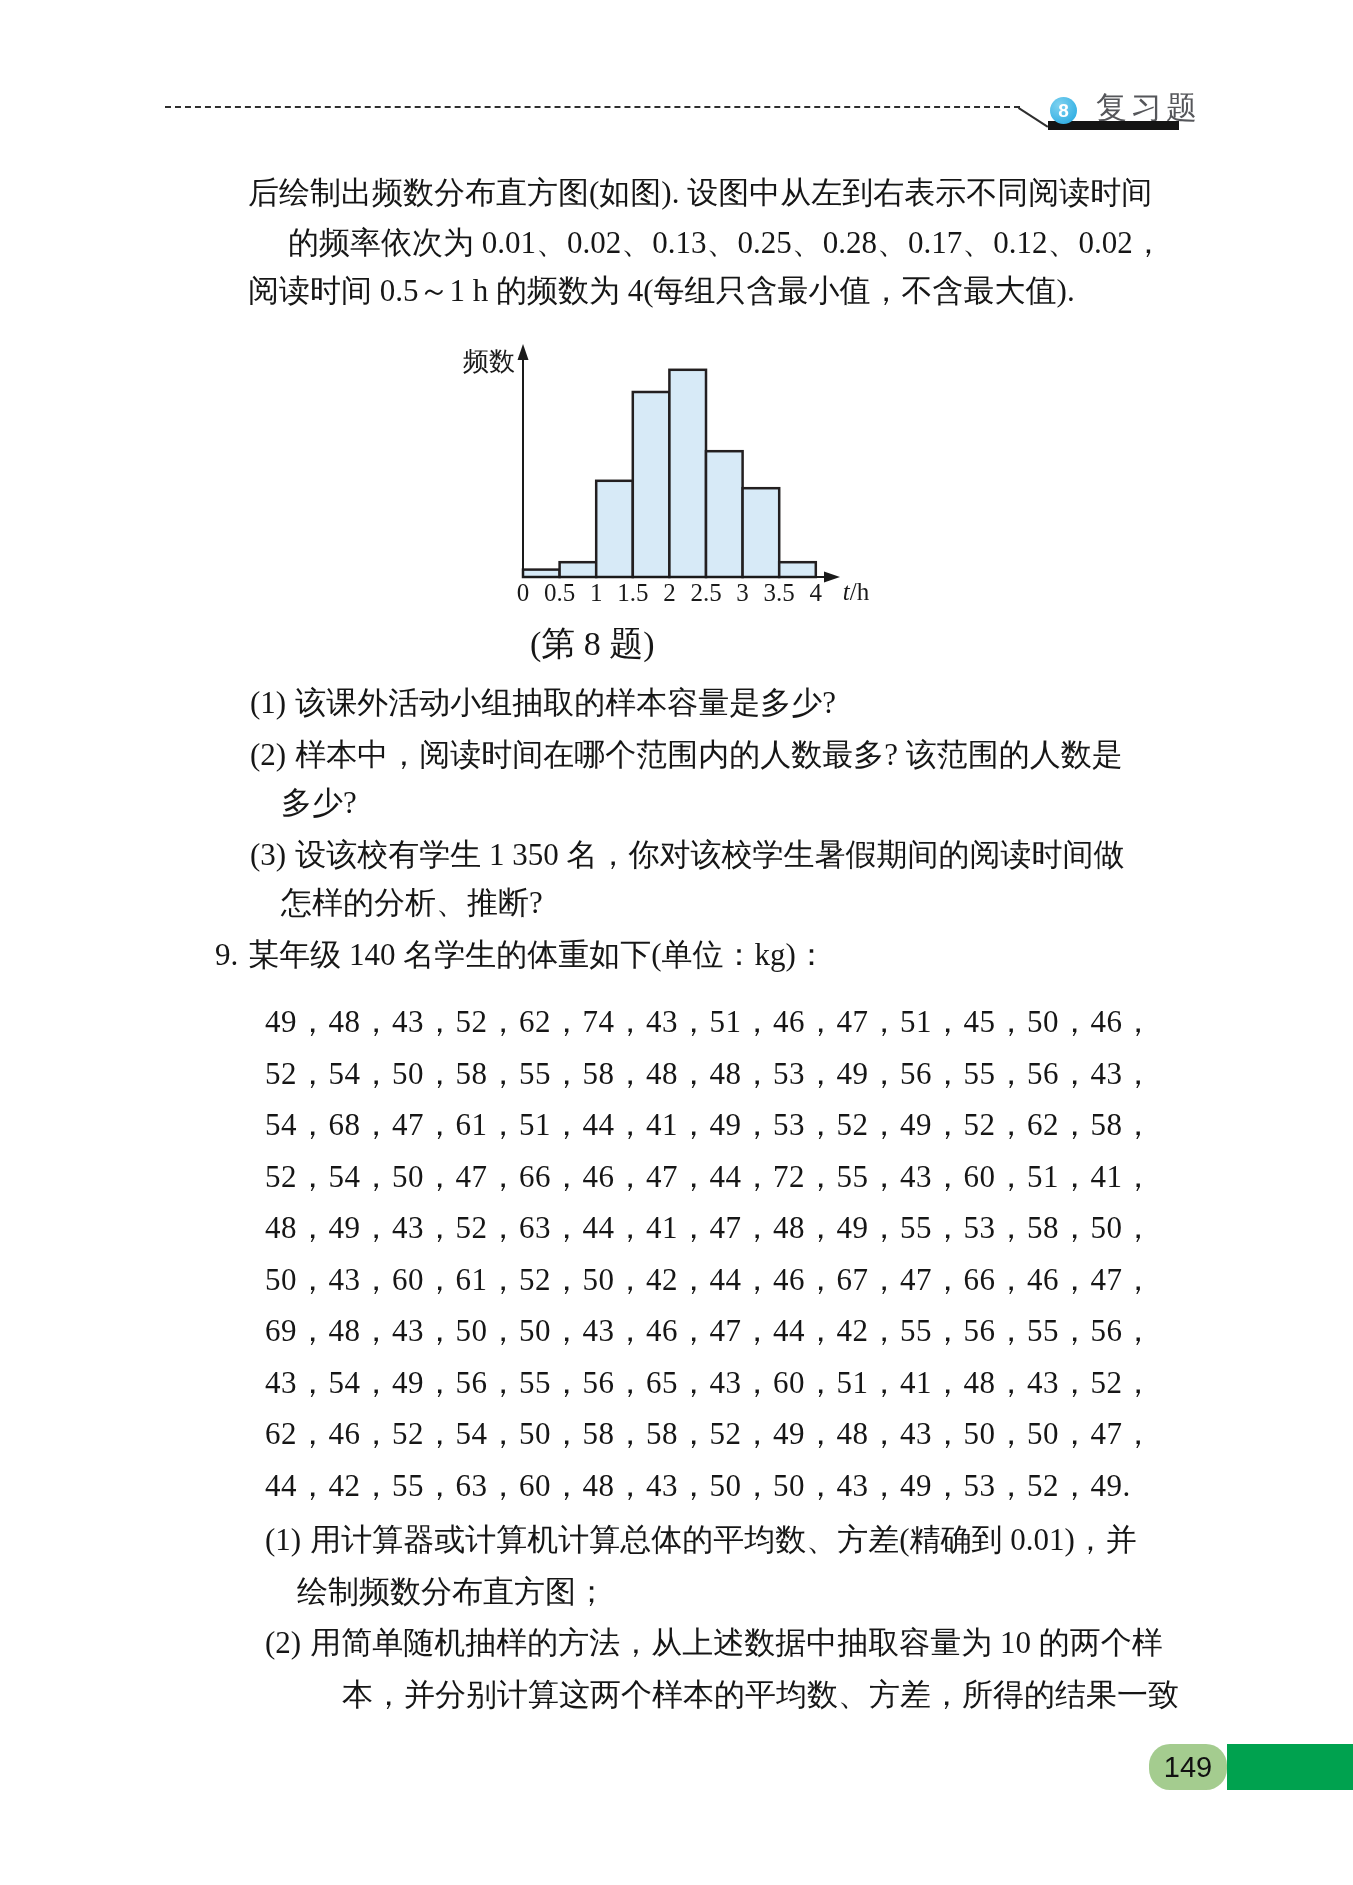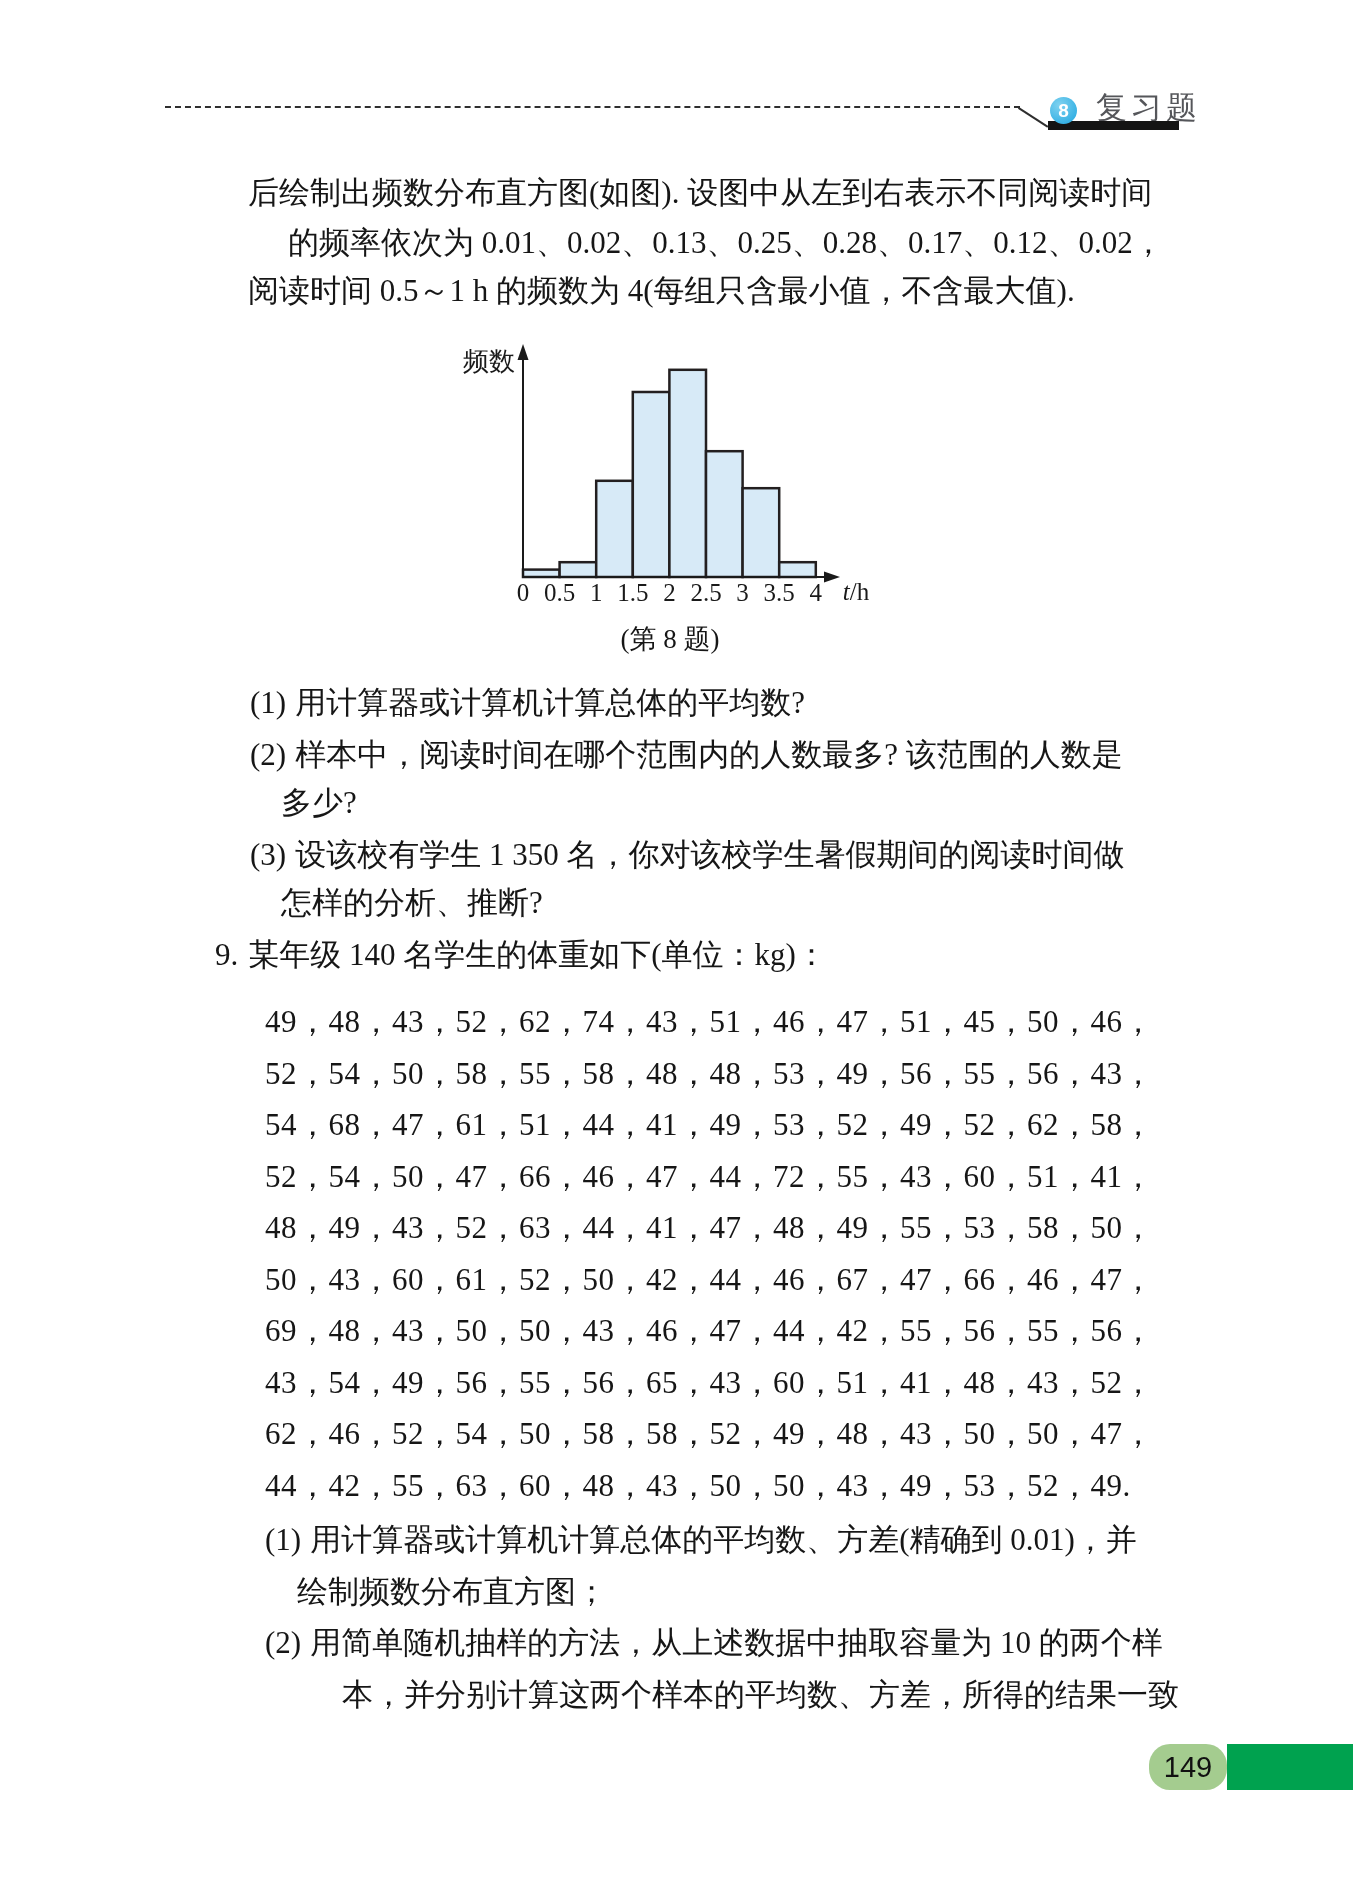--- a/index.html
+++ b/index.html
@@ -37,21 +37,21 @@
   
   .chart-wrap { left:390px; top:340px; width:500px; height:280px; }
   .axis-line  { stroke:#1a1a1a; stroke-width:2; }
   .axis-arrow { fill:#1a1a1a; }
   .bar        { fill:#d7eaf7; stroke:#231f20; stroke-width:2.5; }
   .tick       { font-family:"Liberation Serif","DejaVu Serif",serif; font-size:25px;
                 fill:#1a1a1a; text-anchor:middle; }
   .axis-label { font-family:"Liberation Serif","DejaVu Serif",serif; font-size:26px;
                 fill:#1a1a1a; }
   .xl-var     { font-style:italic; }
-  .chart-caption { left:530px; top:621px; width:280px; text-align:center; font-size:27px; }
+  .chart-caption { left:530px; top:621px; width:280px; font-size:34px; }
 
   
   .q-num { display:inline-block; margin-right:9px; }
   .q1  { left:250px; top:687px; }
   .q2a { left:250px; top:739px; }
   .q2b { left:281px; top:787px; }
   .q3a { left:250px; top:839px;font-family:Liberation Serif, serif; }
   .q3b { left:281px; top:887px; }
 
   .p9-head { left:215px; top:939px; }
@@ -117,21 +117,21 @@
           <text x="352.6" y="261" class="tick">3</text>
           <text x="389.2" y="261" class="tick">3.5</text>
           <text x="425.8" y="261" class="tick">4</text>
         </g>
       <text class="tick" x="466" y="260"><tspan class="xl-var">t</tspan><tspan>/h</tspan></text>
     </svg>
   </div>
   <div class="abs chart-caption">(第 8 题)</div>
 
   <div class="abs bodyline q1">
-    <span class="q-num">(1)</span><span>用计算器或计算机计算总体的平均数?</span>
+    <span class="q-num">(1)</span><span>该课外活动小组抽取的样本容量是多少?</span>
   </div>
   <div class="abs bodyline q2a">
     <span class="q-num">(2)</span><span>样本中，阅读时间在哪个范围内的人数最多? 该范围的人数是</span>
   </div>
   <div class="abs bodyline q2b">多少?</div>
   <div class="abs bodyline q3a">
     <span class="q-num">(3)</span><span>设该校有学生 1 350 名，你对该校学生暑假期间的阅读时间做</span>
   </div>
   <div class="abs bodyline q3b">怎样的分析、推断?</div>
 

